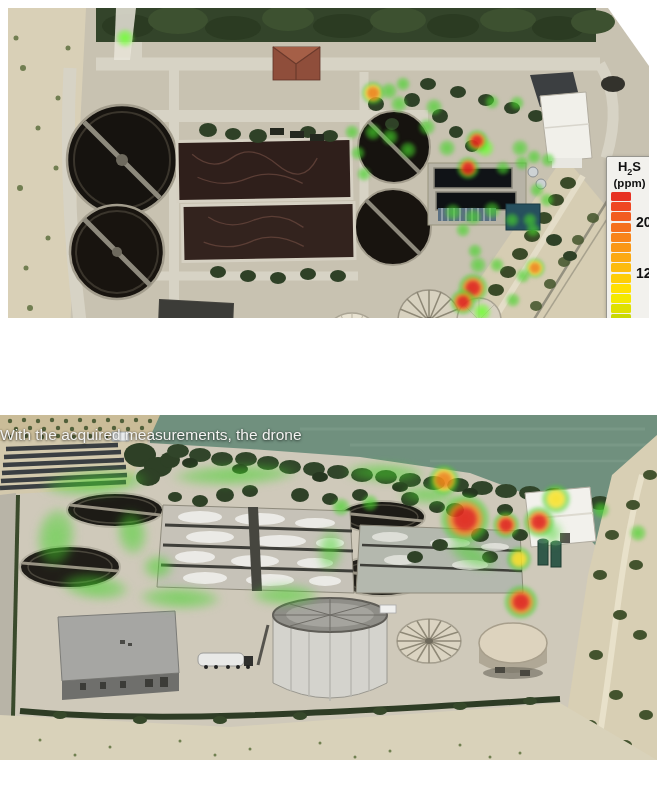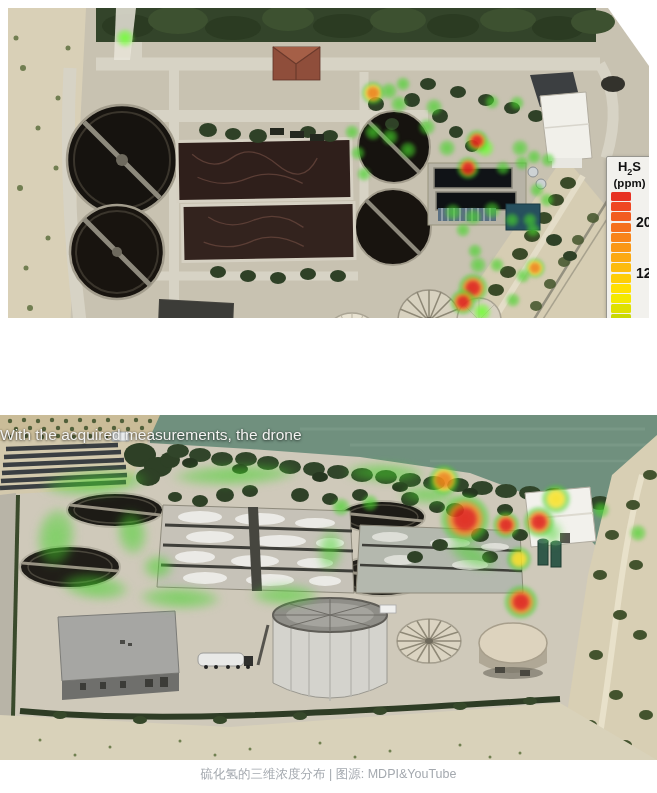--- a/index.html
+++ b/index.html
@@ -675,14 +675,13 @@
         <div class="spot" style="width: 25.6px; height: 25.6px; left: 588.2px; top: 82.2px; background: radial-gradient(closest-side, rgba(70, 212, 42, 0.75) 0%, rgba(70, 212, 42, 0.45) 45%, rgba(70, 212, 42, 0) 72%);"></div>
         <div class="spot" style="width: 25.6px; height: 25.6px; left: 625.2px; top: 105.2px; background: radial-gradient(closest-side, rgba(70, 212, 42, 0.75) 0%, rgba(70, 212, 42, 0.45) 45%, rgba(70, 212, 42, 0) 72%);"></div>
         <div class="spot" style="width: 28.8px; height: 28.8px; left: 326.6px; top: 77.6px; background: radial-gradient(closest-side, rgba(70, 212, 42, 0.75) 0%, rgba(70, 212, 42, 0.45) 45%, rgba(70, 212, 42, 0) 72%);"></div>
         <div class="spot" style="width: 25.6px; height: 25.6px; left: 357.2px; top: 75.2px; background: radial-gradient(closest-side, rgba(70, 212, 42, 0.75) 0%, rgba(70, 212, 42, 0.45) 45%, rgba(70, 212, 42, 0) 72%);"></div>
       </div>
     <div class="subtitle">
       <div>With the acquired measurements, the drone</div>
     </div>
   </div>
 
-  <div class="caption">硫化氢的三维浓度分布 | 图源: MDPI&amp;YouTube</div>
 </div>
 
 </body></html>

